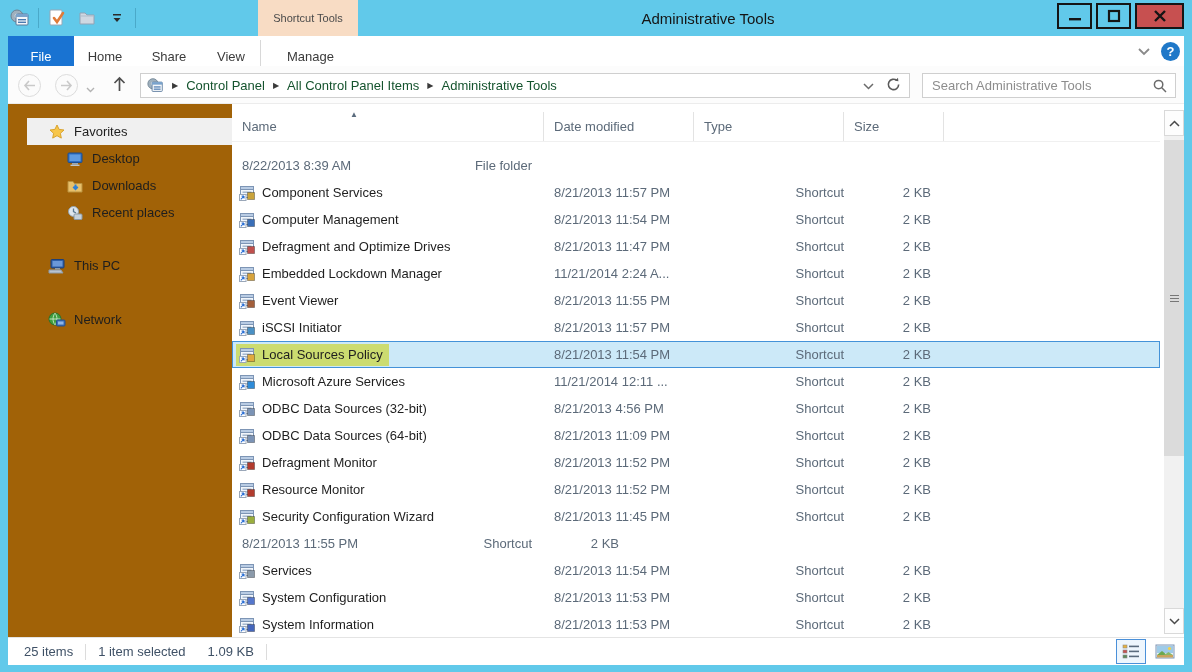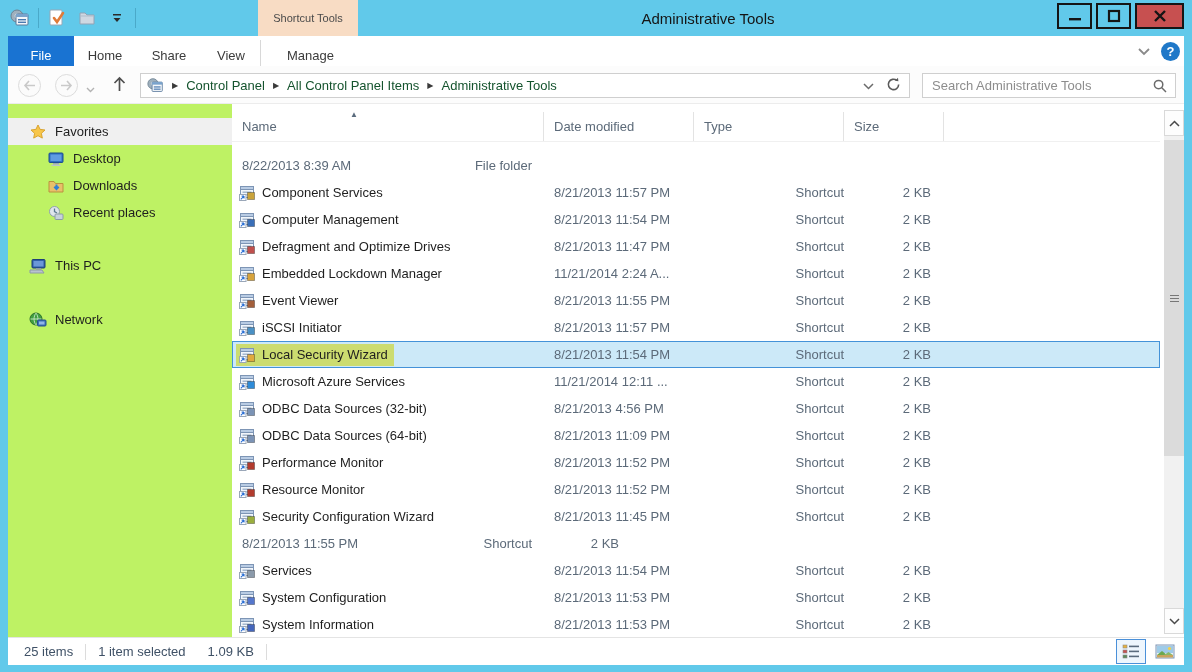--- a/index.html
+++ b/index.html
@@ -21,21 +21,21 @@
     display:flex; align-items:center; justify-content:center; font-size:15px; color:#151515; }
   .win-controls { position:absolute; right:8px; top:3px; display:flex; }
   .win-btn { height:26px; border:2px solid #151515; display:flex; align-items:center; justify-content:center; margin-left:4px; }
   .win-btn.min, .win-btn.max { width:35px; background:transparent; }
   .win-btn.close { width:49px; background:#c75050; }
 
   
   .panel { position:absolute; top:36px; left:8px; right:8px; bottom:7px; background:#fff; }
 
   
-  .ribbon { position:absolute; top:0; left:0; right:0; height:42px; background:#fff; border-bottom:3px solid #c2410c; }
+  .ribbon { position:absolute; top:0; left:0; right:0; height:42px; background:#fff; border-bottom:1px solid #c2410c; }
   .tabs { display:flex; height:100%; align-items:stretch; }
   .tab { display:flex; align-items:center; justify-content:center; font-size:13px; color:#3b3b3b; cursor:default; }
   .tab.file { width:66px; background:#1973d2; color:#fff; }
   .tab.home { width:62px; } .tab.share { width:66px; } .tab.view { width:58px; }
   .tab-sep { width:1px; background:#d8d8d8; margin:4px 0; }
   .tab.manage { width:99px; }
   .ribbon-right { position:absolute; right:4px; top:0; height:30px; display:flex; align-items:center; gap:10px; }
   .help-circle { width:19px; height:19px; border-radius:50%; background:#1f78c8; color:#fff; font-weight:bold;
     font-size:13px; display:flex; align-items:center; justify-content:center; }
 
@@ -51,21 +51,21 @@
   .crumb { color:#14532d; font-size:13px; }
   .addr-right { margin-left:auto; display:flex; align-items:center; gap:12px; padding-right:8px; }
   .searchbox { position:absolute; left:914px; top:7px; width:254px; height:25px; border:1px solid #cfcfcf;
     background:#fff; display:flex; align-items:center; }
   .searchbox input { flex:1; border:none; outline:none; font:italic 13px "Liberation Sans","DejaVu Sans",sans-serif;
     color:#701a75; padding:0 4px 0 9px; background:transparent; }
   .searchbox input::placeholder { color:#8d8d8d; font-style:normal; }
   .search-ico { padding-right:8px; display:flex; }
 
   
-  .sidebar { position:absolute; left:0; top:68px; width:224px; bottom:28px; background:#bef264; padding-top:14px; }
+  .sidebar { position:absolute; left:0; top:68px; width:224px; bottom:28px; background:#a16207; padding-top:14px;padding-left:19px; }
   .side-item { height:27px; display:flex; align-items:center; gap:8px; font-size:13px; color:#1e1e1e; }
   .side-item .ic { width:18px; display:flex; justify-content:center; }
   .si-root { padding-left:21px; }
   .si-child { padding-left:39px; }
   .si-fav { background:#f0f0f0; }
   .side-gap1 { height:26px; } .side-gap2 { height:27px; }
 
   
   .list { position:absolute; left:224px; top:68px; width:928px; bottom:28px; overflow:hidden; }
   .lheader { position:absolute; top:8px; left:0; right:0; height:30px; display:flex; border-bottom:1px solid #f0f0f0; }
@@ -465,21 +465,21 @@
                   <svg width="16" height="16" viewBox="0 0 16 16">
                     <rect x="1.5" y="1.5" width="13" height="11" fill="#f2f6fb" stroke="#7d95b5"></rect>
                     <rect x="1.5" y="1.5" width="13" height="3" fill="#b9cce4" stroke="#7d95b5"></rect>
                     <rect x="3.5" y="6.5" width="9" height="1.4" fill="#9fb3cc"></rect>
                     <rect x="3.5" y="9" width="6" height="1.4" fill="#bcc9da"></rect>
                     <rect x="8.5" y="7.5" width="7" height="7" fill="#e0a93e" stroke="rgba(0,0,0,.3)"></rect>
                     <rect x="0.5" y="9.5" width="6.5" height="6" fill="#fff" stroke="#9aa7b8"></rect>
                     <path d="M1.8 14.3 L5 11.1 M5 11.1 h-2.4 M5 11.1 v2.4" fill="none" stroke="#2b6fd4" stroke-width="1.1"></path>
                   </svg>
                 </span>
-                <span class="fname">Local Security Wizard</span>
+                <span class="fname">Local Sources Policy</span>
               </span></div>
     <div class="cell c-date">8/21/2013 11:54 PM</div>
     <div class="cell c-type">Shortcut</div>
     <div class="cell c-size">2 KB</div>
   </div>
 
   <div class="row">
     <div class="cell c-name"><span class="chip">
                 <span class="ficon">
                   <svg width="16" height="16" viewBox="0 0 16 16">
@@ -545,21 +545,21 @@
                   <svg width="16" height="16" viewBox="0 0 16 16">
                     <rect x="1.5" y="1.5" width="13" height="11" fill="#f2f6fb" stroke="#7d95b5"></rect>
                     <rect x="1.5" y="1.5" width="13" height="3" fill="#b9cce4" stroke="#7d95b5"></rect>
                     <rect x="3.5" y="6.5" width="9" height="1.4" fill="#9fb3cc"></rect>
                     <rect x="3.5" y="9" width="6" height="1.4" fill="#bcc9da"></rect>
                     <rect x="8.5" y="7.5" width="7" height="7" fill="#b23b2e" stroke="rgba(0,0,0,.3)"></rect>
                     <rect x="0.5" y="9.5" width="6.5" height="6" fill="#fff" stroke="#9aa7b8"></rect>
                     <path d="M1.8 14.3 L5 11.1 M5 11.1 h-2.4 M5 11.1 v2.4" fill="none" stroke="#2b6fd4" stroke-width="1.1"></path>
                   </svg>
                 </span>
-                <span class="fname">Performance Monitor</span>
+                <span class="fname">Defragment Monitor</span>
               </span></div>
     <div class="cell c-date">8/21/2013 11:52 PM</div>
     <div class="cell c-type">Shortcut</div>
     <div class="cell c-size">2 KB</div>
   </div>
 
   <div class="row">
     <div class="cell c-name"><span class="chip">
                 <span class="ficon">
                   <svg width="16" height="16" viewBox="0 0 16 16">

